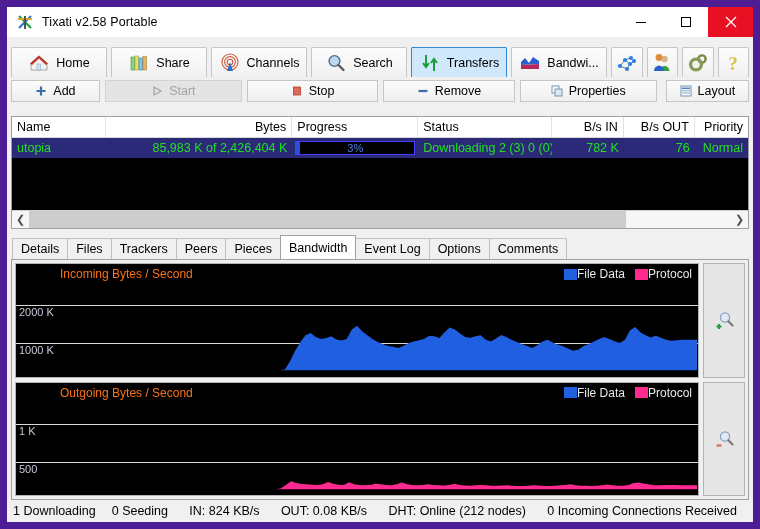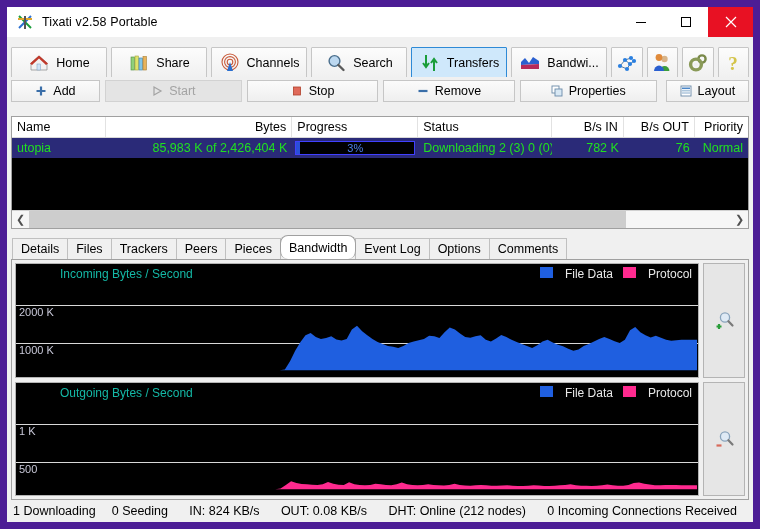--- a/index.html
+++ b/index.html
@@ -161,21 +161,21 @@
     display:flex;align-items:center;
     border:1px solid #c0c0c0;border-bottom:none;
     background:#f0f0f0;
     margin-right:-1px;
     box-sizing:border-box;
     white-space:nowrap;
   }
   .tab.active{
     background:#ffffff;height:24px;
     border-color:#a0a0a0;
-    position:relative;z-index:3;border-radius:8px;
+    position:relative;z-index:3;
   }
 
   
   .pane{
     flex:1 1 auto;
     margin:0 4px 0 4px;
     border:1px solid #a0a0a0;border-top:1px solid #a0a0a0;
     background:#f0f0f0;
     display:flex;flex-direction:column;
     padding:3px;
@@ -187,26 +187,26 @@
   .chart-box{
     flex:1 1 auto;
     background:#000;
     border:1px solid #b4b4b4;
     position:relative;
     box-sizing:border-box;
     overflow:hidden;
   }
   .chart-title{
     position:absolute;left:44px;top:3px;
-    color:#14b8a6;font-size:12px;z-index:4;
+    color:#f97316;font-size:12px;z-index:4;
   }
   .legend{
     position:absolute;right:6px;top:3px;display:flex;gap:10px;align-items:center;z-index:4;
   }
-  .legend-item{display:flex;align-items:flex-start;gap:12px;color:#e8e8e8;font-size:12px;}
+  .legend-item{display:flex;align-items:center;gap:0;color:#e8e8e8;font-size:12px;}
   .swatch{width:13px;height:11px;display:block;}
   .ytick{
     position:absolute;left:3px;color:#c8c8d8;font-size:11px;z-index:4;
   }
   .gridline{position:absolute;left:0;right:0;height:1px;background:#d8d8d8;z-index:2;}
   .chart-svg{position:absolute;left:0;top:0;width:100%;height:100%;z-index:3;}
   .zoom-col{
     width:42px;flex:0 0 auto;
     border:1px solid #b4b4b4;
     background:#e6e6e6;

